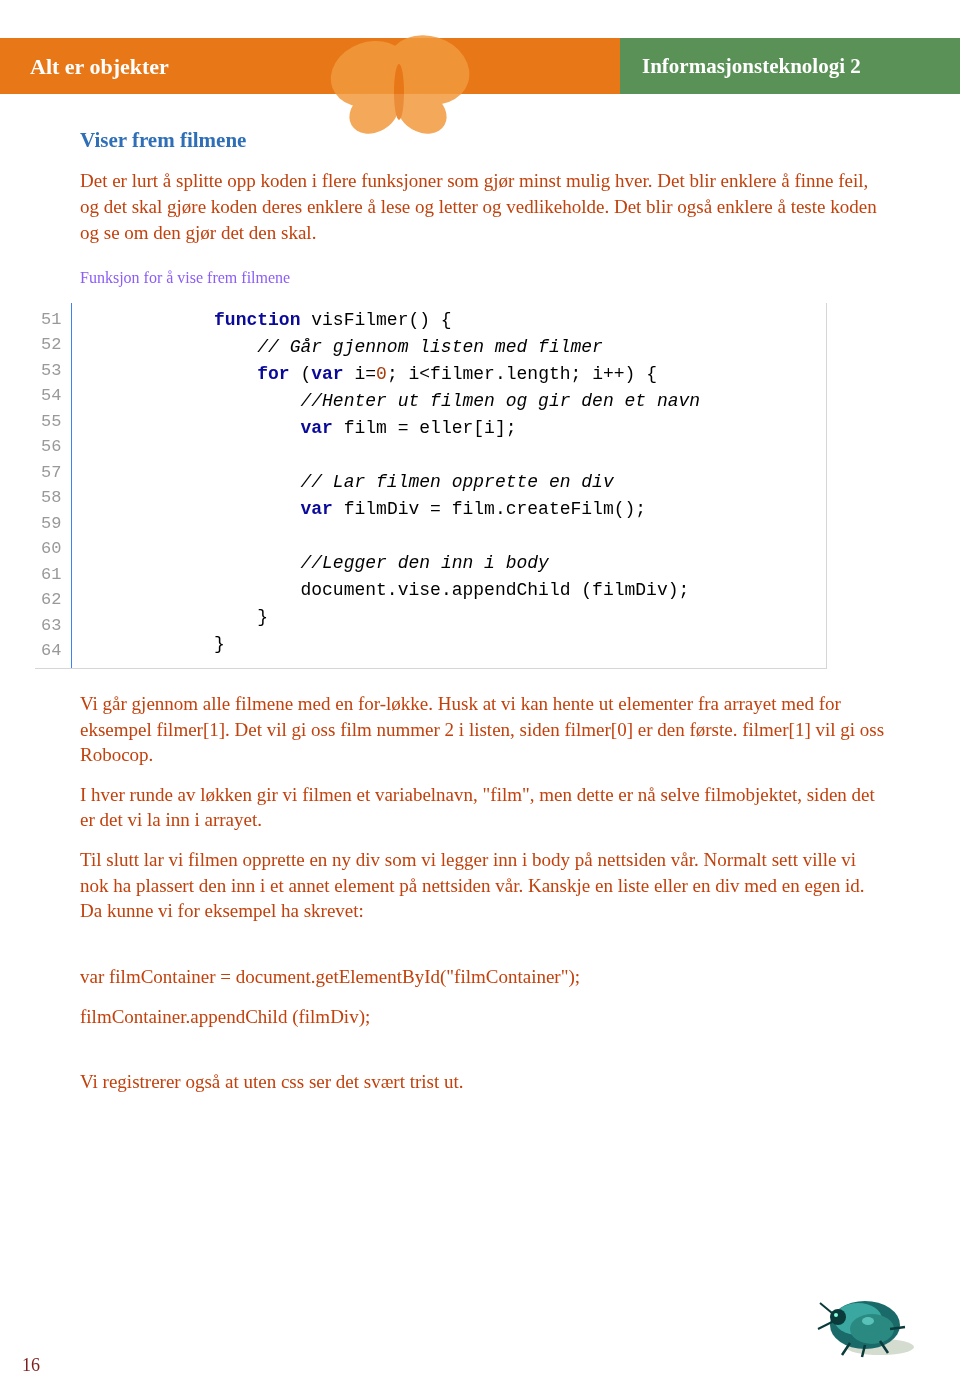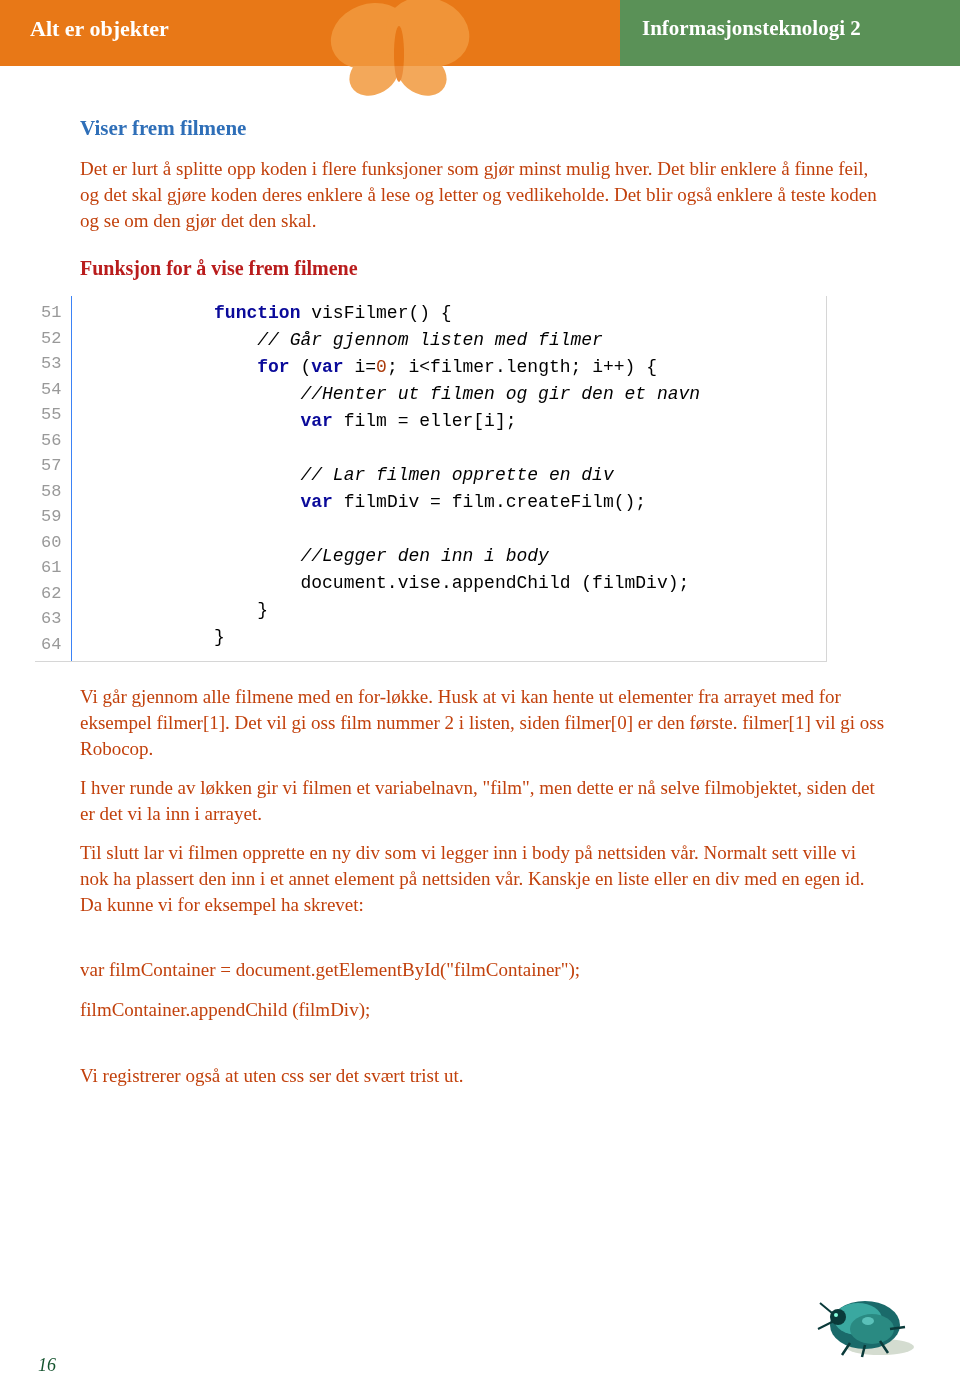--- a/index.html
+++ b/index.html
@@ -7,22 +7,23 @@
     font-family: Georgia, 'Times New Roman', serif;
     background: #ffffff;
     width: 960px;
     margin: 0 auto;
     color: #222;
     position: relative;
     min-height: 1398px;
   }
   .header {
     display: flex;
-    height: 66px;
+    height: 56px;
     position: relative;
+    margin-top: 38px;
   }
   .header-left {
     flex: 0 0 620px;
     background: #e87817;
     color: #fff;
     font-size: 22px;
     font-weight: bold;
     padding: 16px 0 0 30px;
     position: relative;
     overflow: visible;
@@ -40,35 +41,35 @@
   .butterfly {
     position: absolute;
     left: 310px;
     top: -4px;
     width: 180px;
     height: 110px;
     pointer-events: none;
   }
   .butterfly svg { width: 100%; height: 100%; }
   .content {
-    padding: 48px 75px 20px 80px;
+    padding: 32px 75px 20px 80px;
     font-size: 19px;
     line-height: 1.35;
   }
   .section-title {
     color: #2f6fb8;
     font-weight: bold;
     font-size: 21px;
     margin-bottom: 14px;
     font-family: Georgia, serif;
   }
   .sub-title {
-    color: #b91c1c;
-    font-weight: bold;
-    font-size: 20px;
+    color: #8b5cf6;
+    font-weight: normal;
+    font-size: 16px;
     margin: 22px 0 14px 0;
     font-family: Georgia, serif;
   }
   .body-text {
     margin-bottom: 14px;
     color: #c2410c;
   }
   .code-block {
     background: #ffffff;
     border-right: 1px solid #d6d6d6;
@@ -95,25 +96,24 @@
     white-space: pre;
     color: #333;
   }
   .kw { color: #0a0a9a; font-weight: bold; }
   .fn { color: #000; }
   .cmt { color: #000000; font-style: italic; }
   .num { color: #aa3a0a; }
   .pun { color: #000; }
   .page-num {
     position: absolute;
-    left: 38px;
+    left: 22px;
     bottom: 22px;
     font-size: 18px;
-    color: #14532d;
-    font-style: italic;
+    color: #7f1d1d;
   }
   .bug {
     position: absolute;
     right: 40px;
     bottom: 38px;
     width: 110px;
     height: 75px;
   }
 </style>
 </head>

